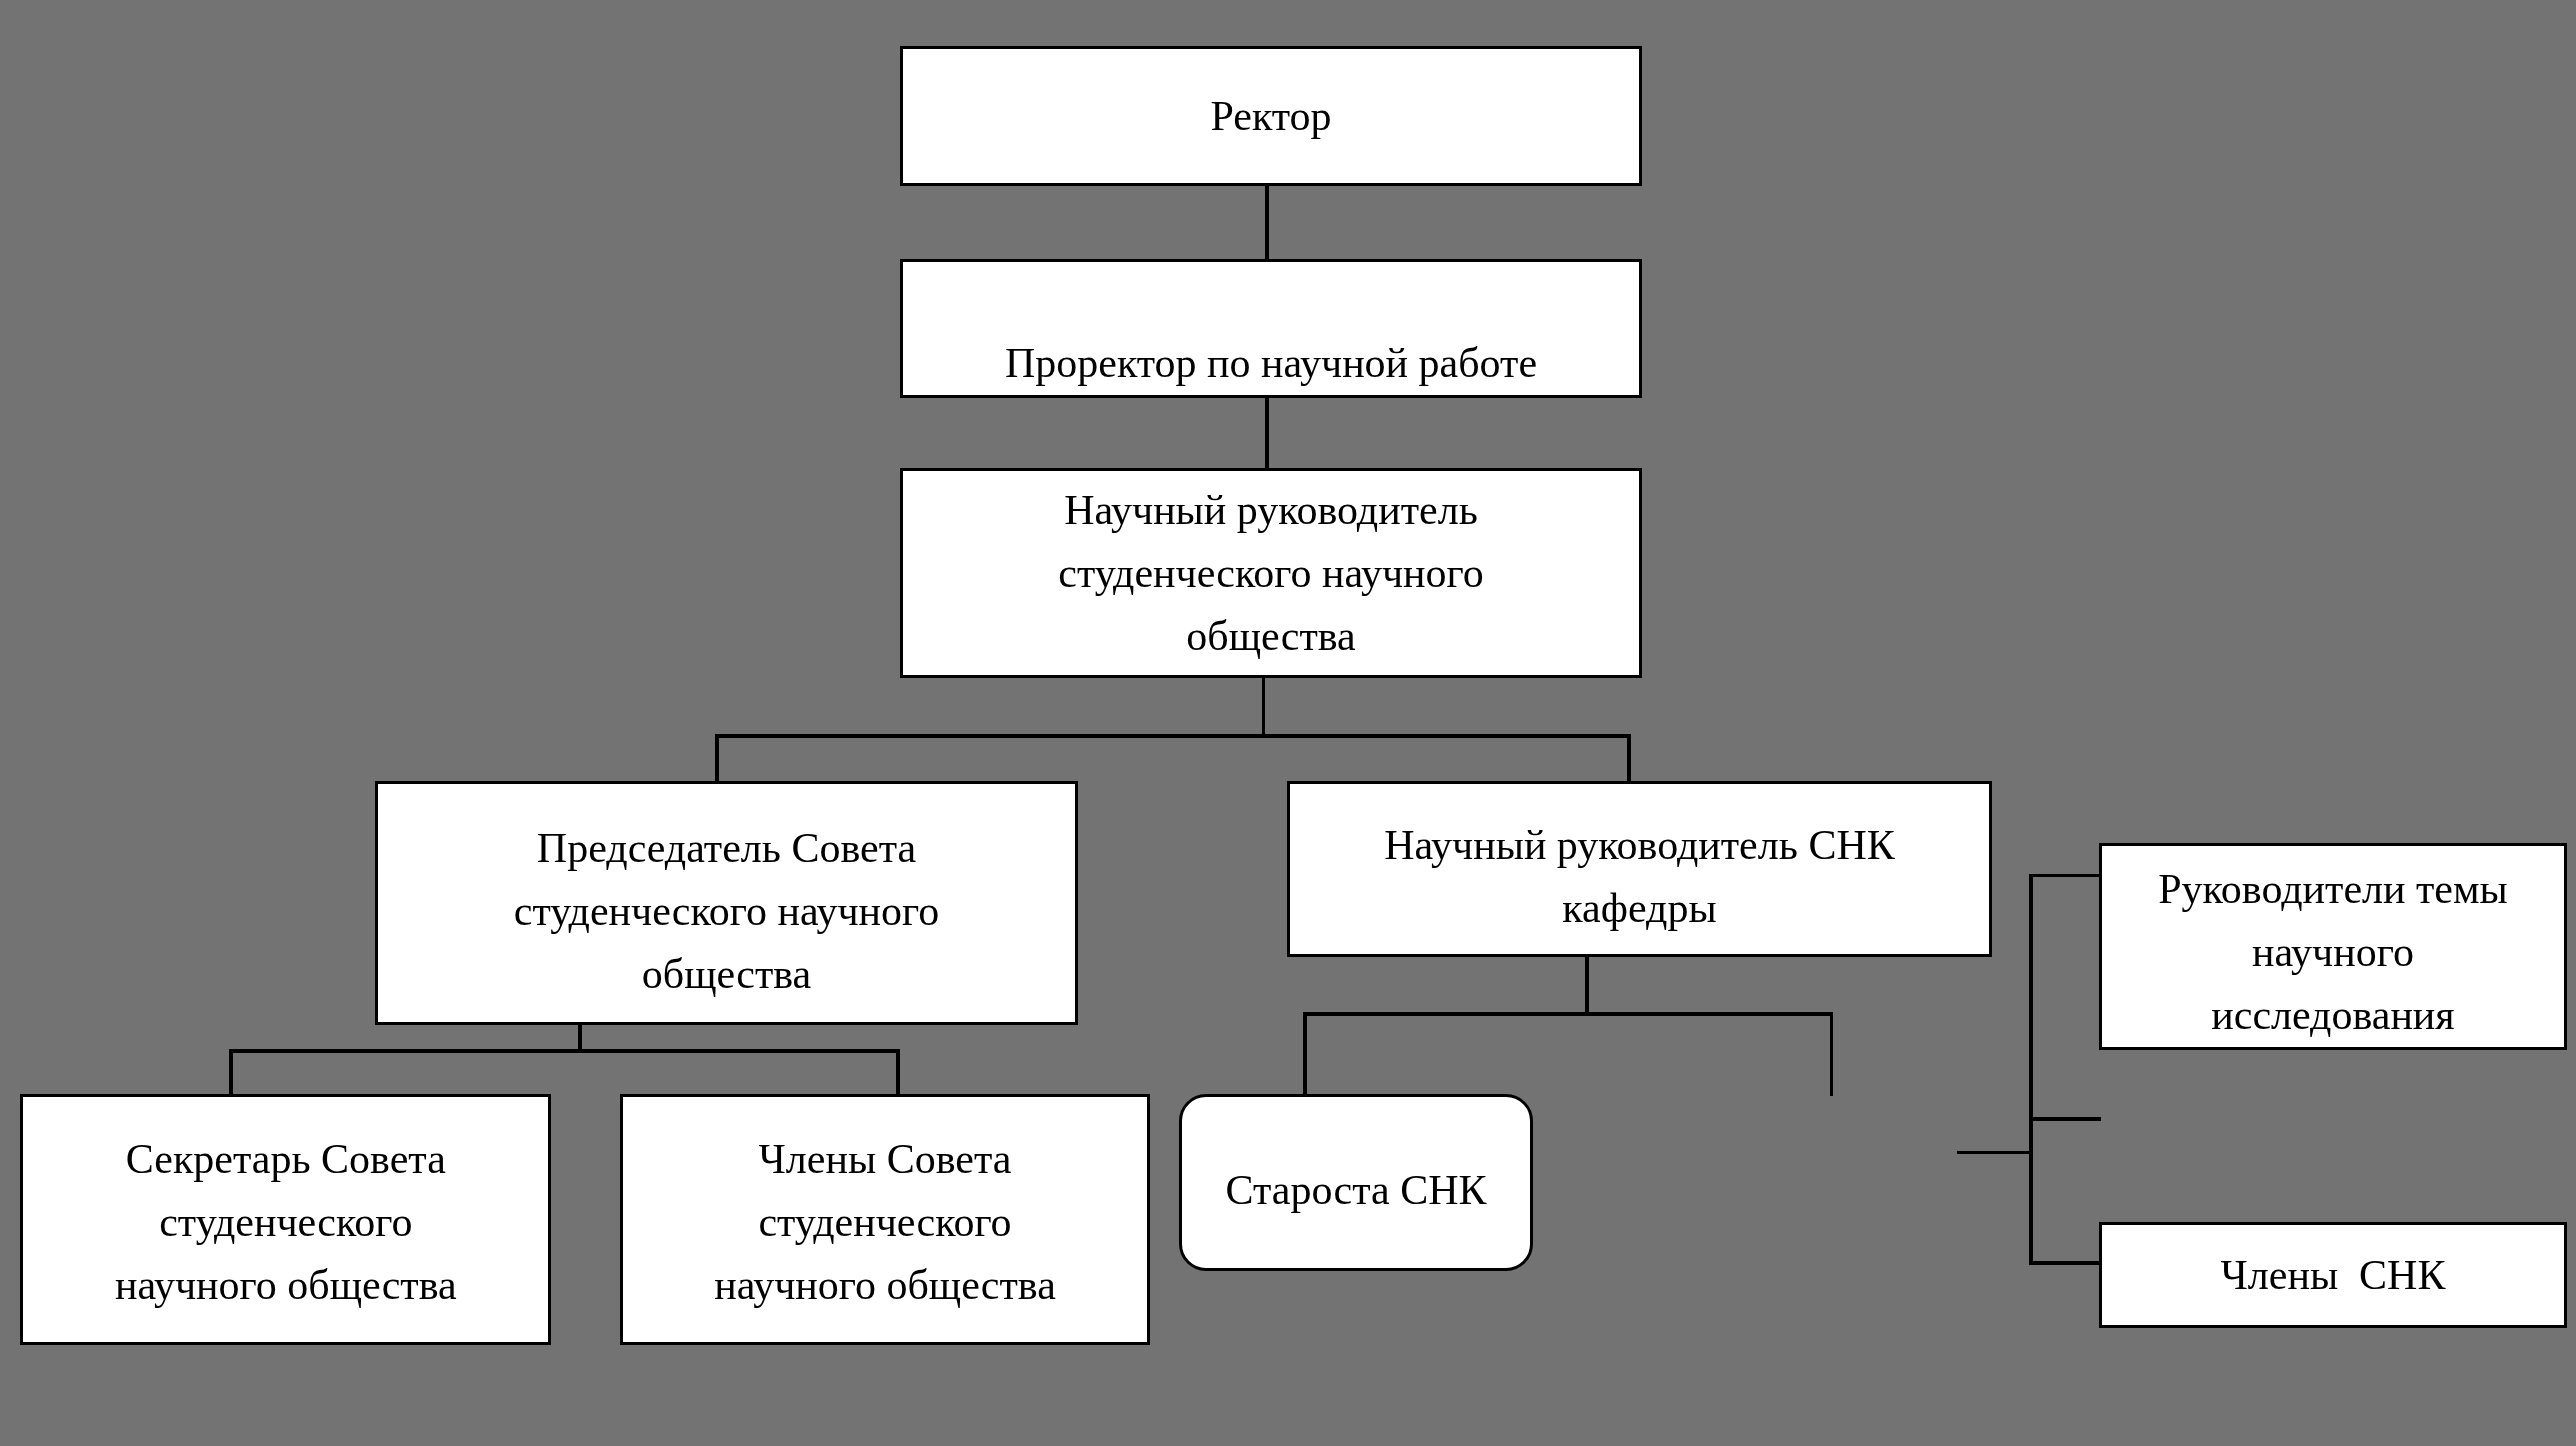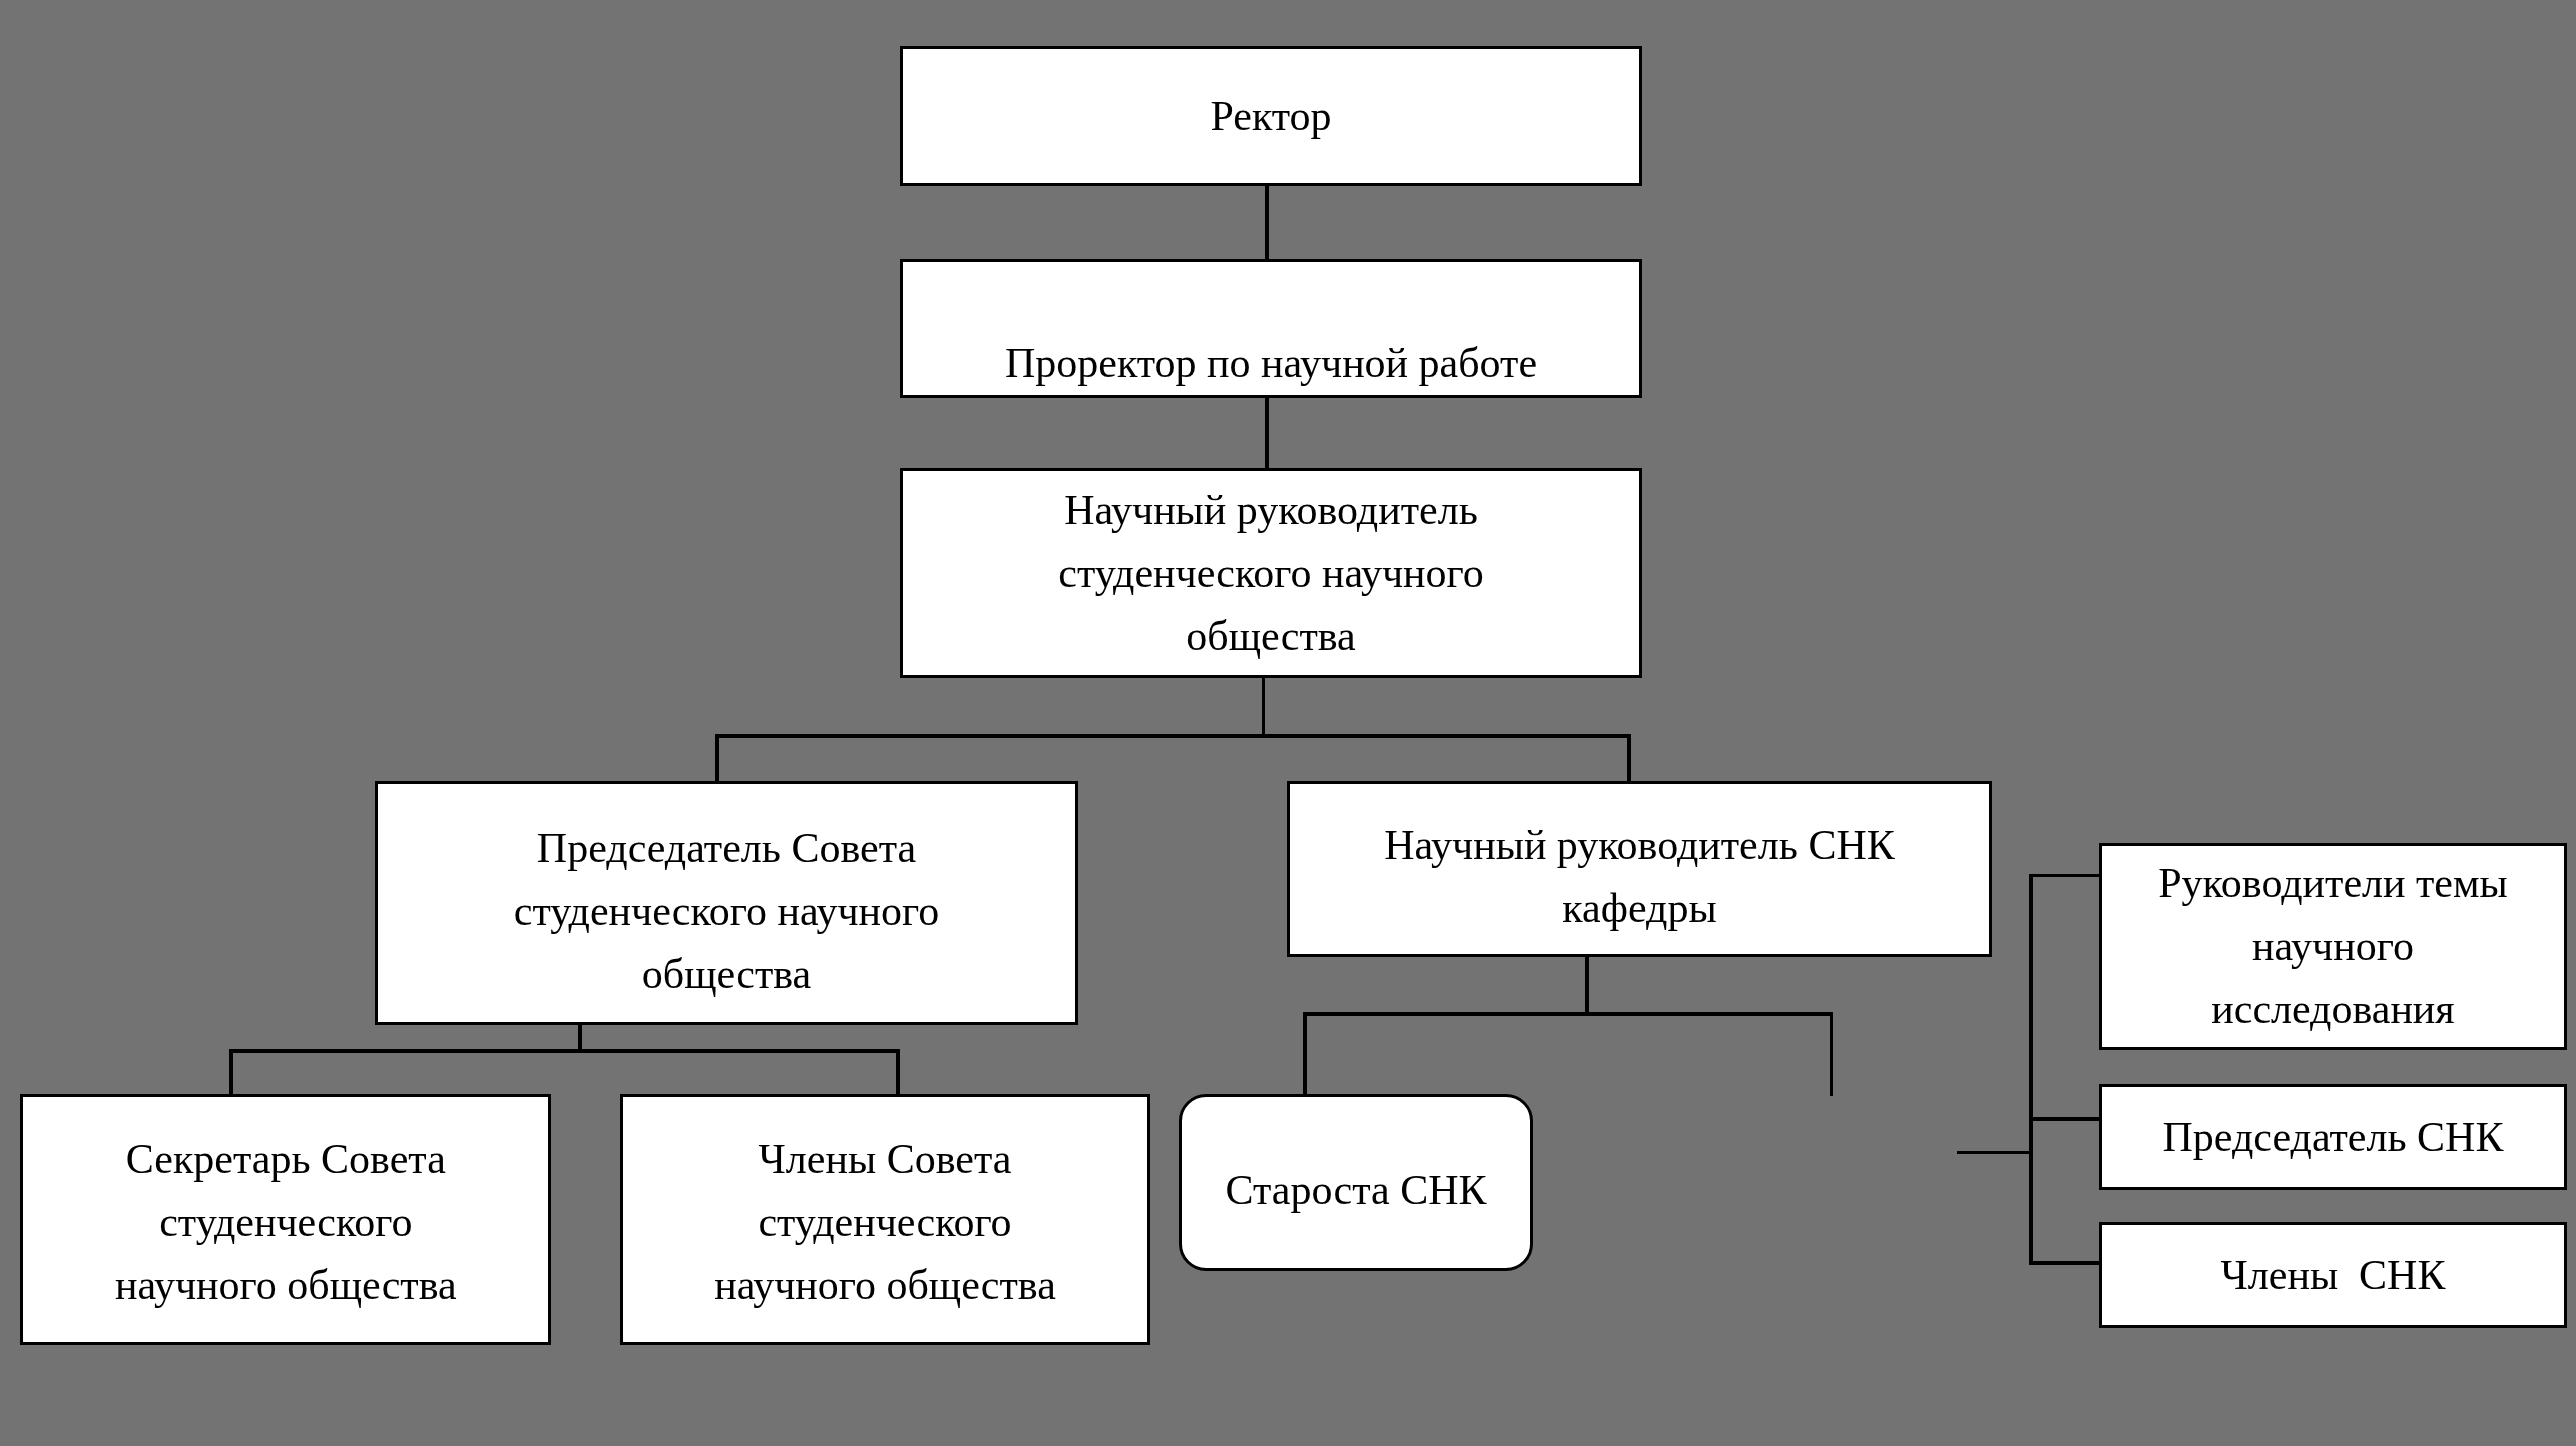--- a/index.html
+++ b/index.html
@@ -46,21 +46,21 @@
   }
   .node.va-top .label { padding-top: 16.6px; }
   .node.pt-lg .label { padding-top: 6px; }
 
   
   #n-rector            { left: 900px;  top: 46px;   width: 742px; height: 140px; }
   #n-prorector         { left: 900px;  top: 259px;  width: 742px; height: 139px; align-items: flex-end; }
   #n-sno-head          { left: 900px;  top: 468px;  width: 742px; height: 210px; }
   #n-council-chair     { left: 375px;  top: 781px;  width: 703px; height: 244px; }
   #n-snk-dept-head     { left: 1287px; top: 781px;  width: 705px; height: 176px; }
-  #n-topic-leaders     { left: 2099px; top: 843px;  width: 468px; height: 207px; }
+  #n-topic-leaders     { left: 2099px; top: 843px;  width: 468px; height: 207px; align-items: flex-end; }
   #n-council-secretary { left: 20.3px;   top: 1094px; width: 531px; height: 251px; }
   #n-council-members   { left: 620px;  top: 1094px; width: 530px; height: 251px; }
   #n-snk-starosta      { left: 1179px; top: 1094px; width: 354px; height: 177px; border-radius: 27px; }
   #n-snk-curators      { left: 1639px; top: 1094px; width: 320px; height: 185px; }
   #n-snk-chair         { left: 2099px; top: 1084px; width: 468px; height: 106px; }
   #n-snk-members       { left: 2099px; top: 1222px; width: 468px; height: 106px; }
 </style>
 </head>
 <body>
 
@@ -136,22 +136,19 @@
     <div class="label">Члены Совета
 студенческого
 научного общества</div>
   </div>
 
   <div class="node va-top" id="n-snk-starosta">
     <div class="label">Староста СНК</div>
   </div>
 
 
-  <div class="node" id="n-snk-chair">
-    <div class="label">Председатель СНК</div>
-  </div>
 
   <div class="node" id="n-snk-members">
     <div class="label">Члены  СНК</div>
   </div>
 
 </div>
 
 
 </body></html>

